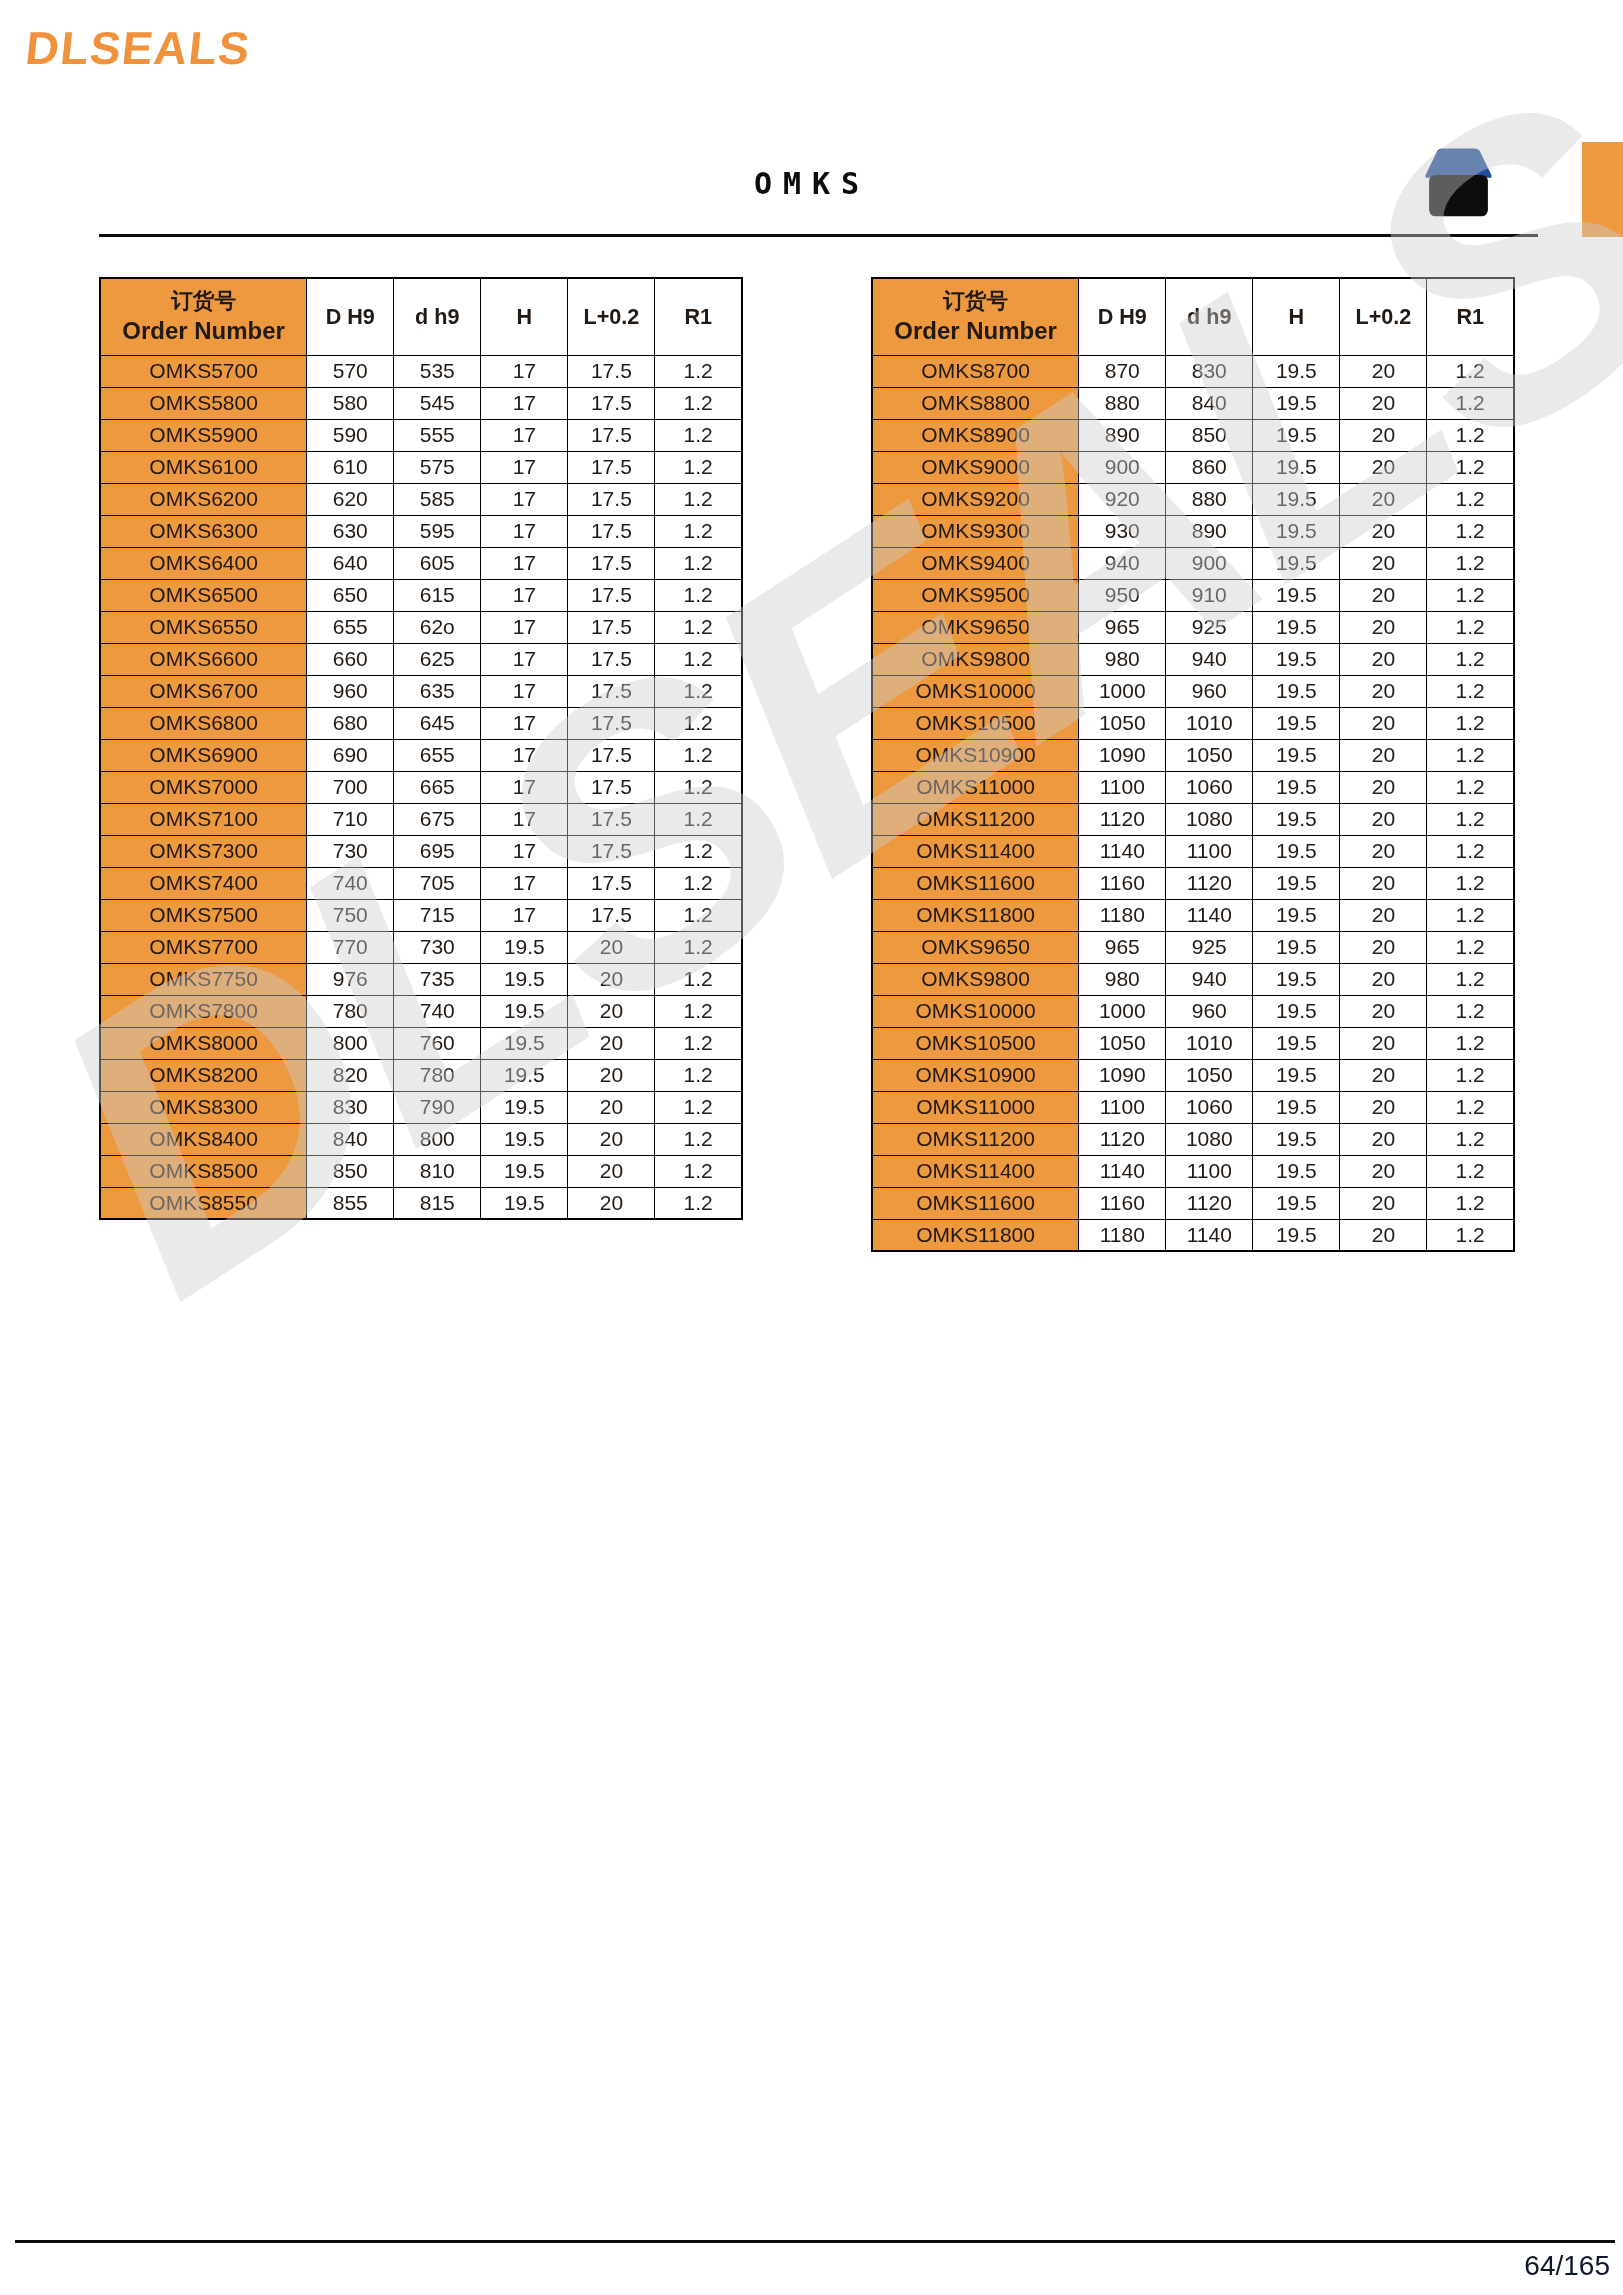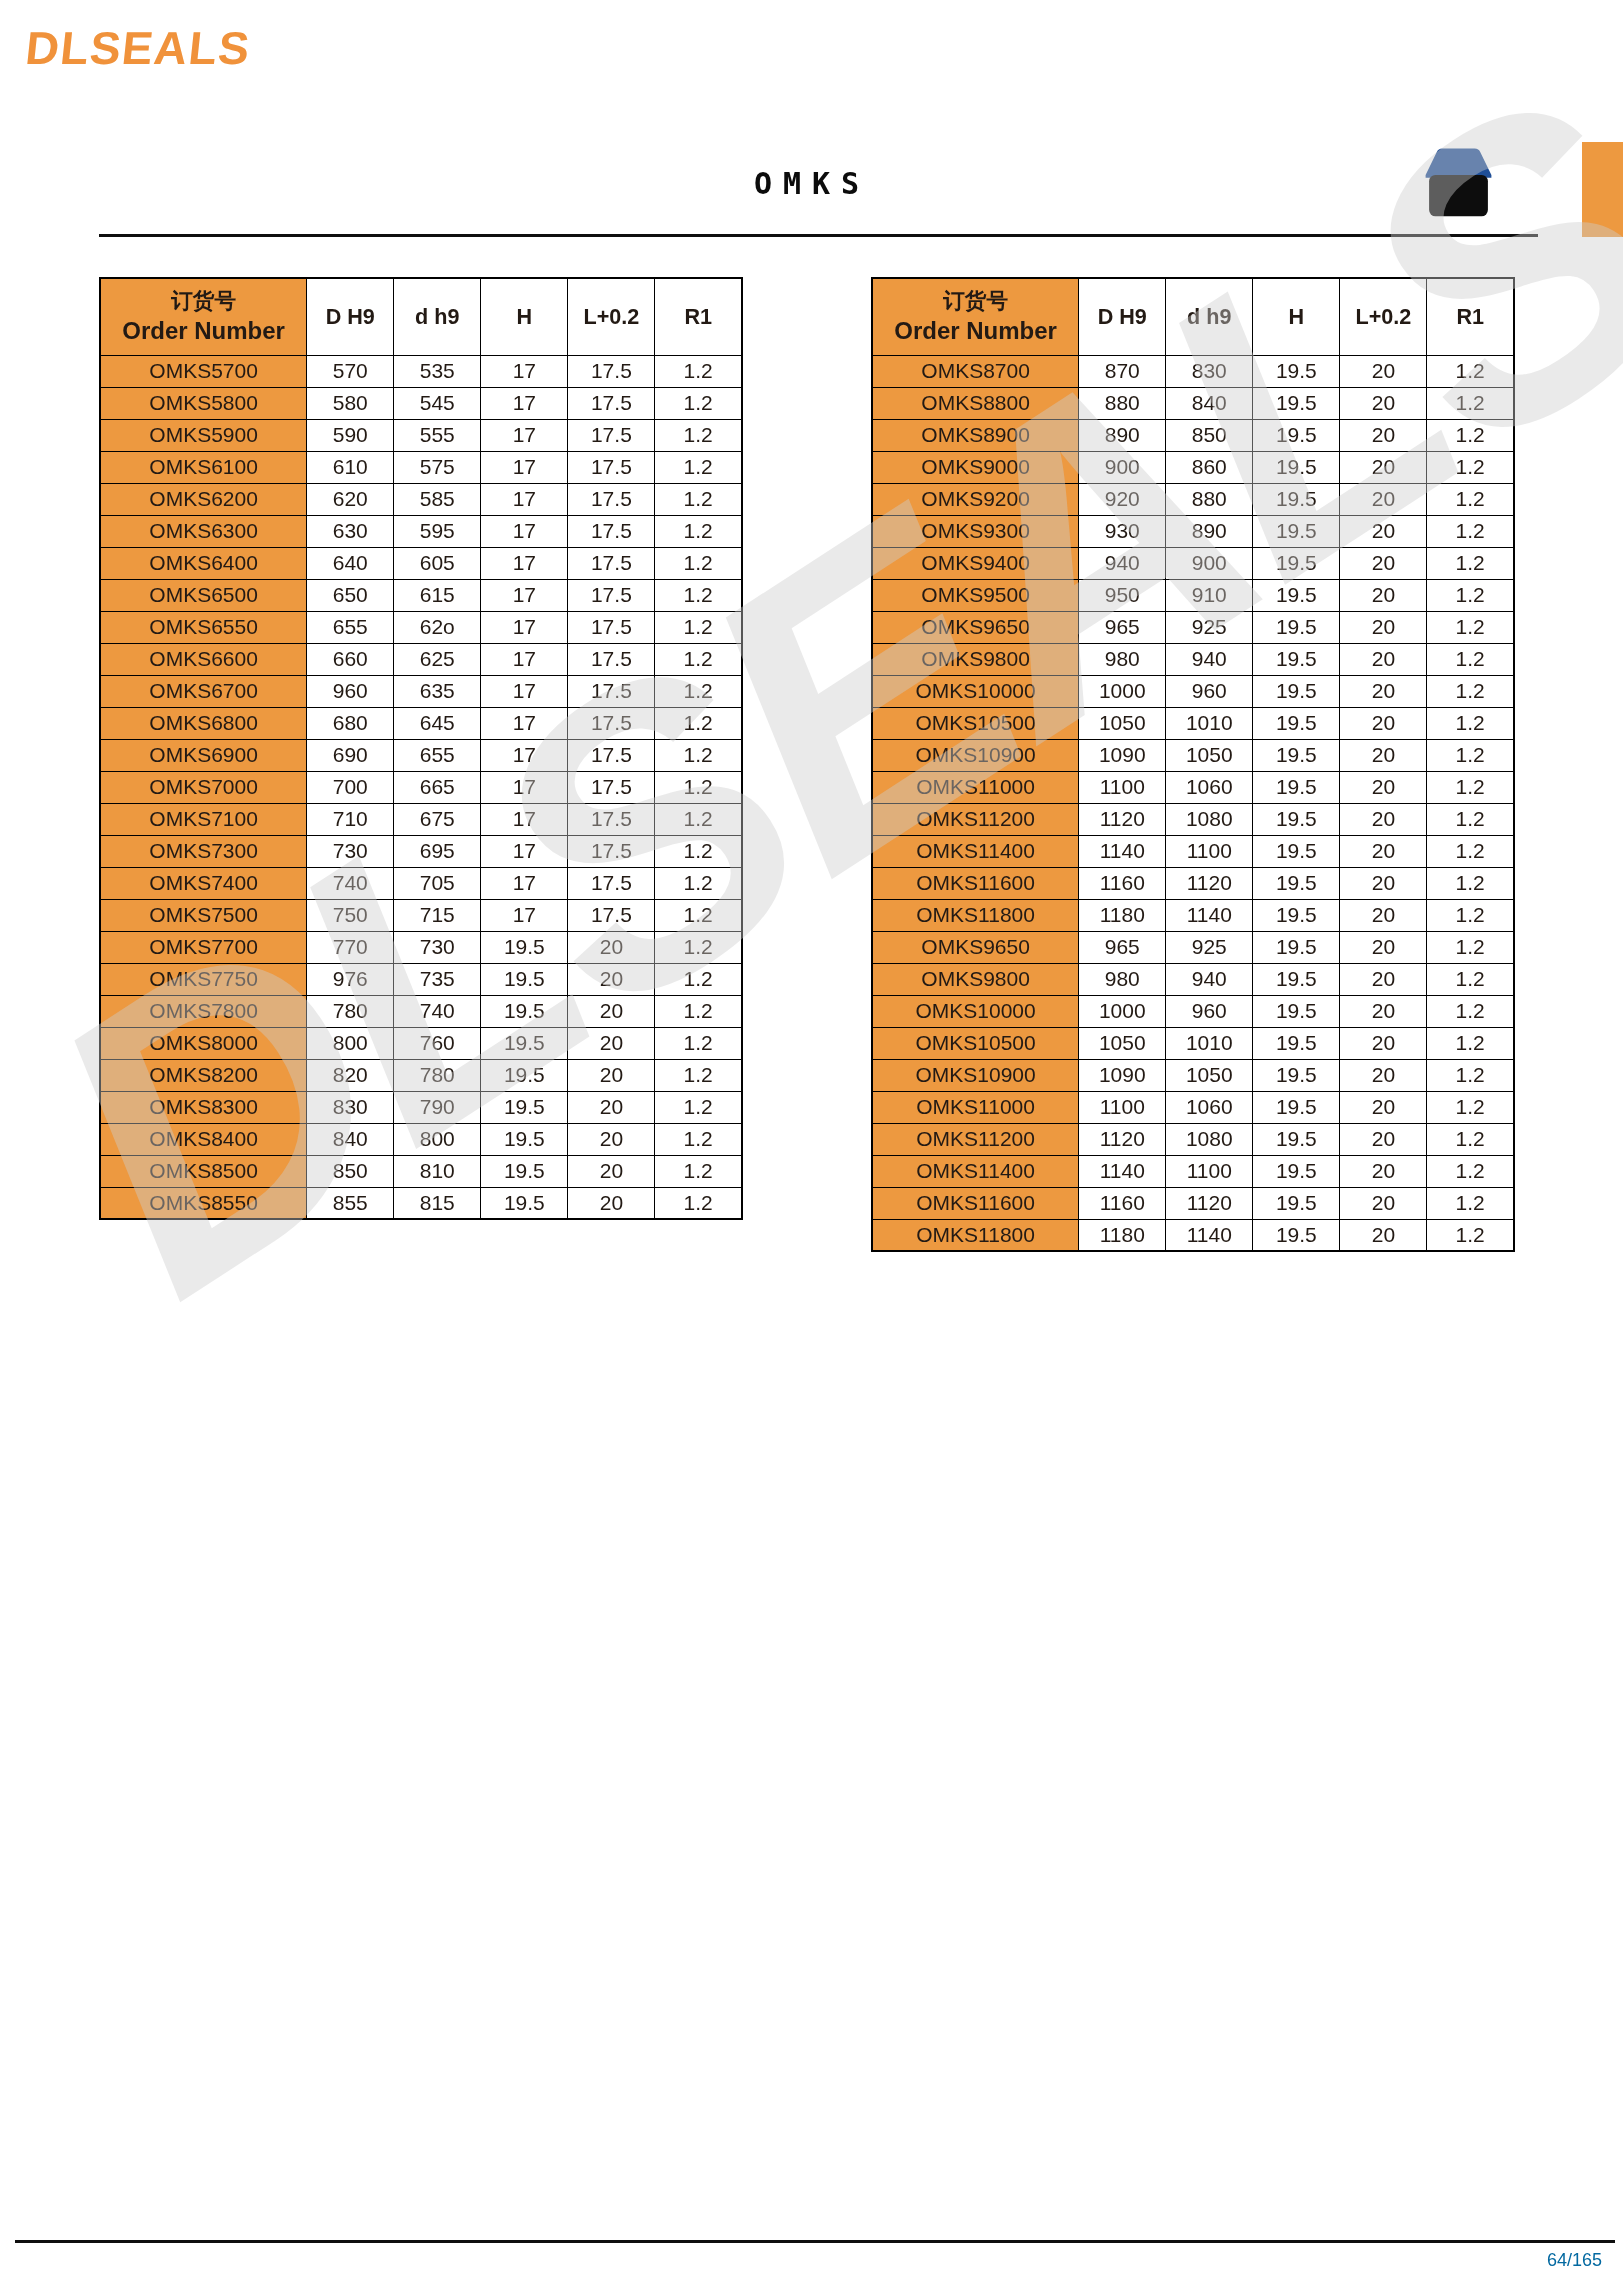--- a/index.html
+++ b/index.html
@@ -74,22 +74,22 @@
   .tbl td{font-size:21px;font-weight:400;background:#fff;}
   .tbl td.col0{background:#ED9940;font-size:21px;}
   .hdr-cn{font-size:21.6px;line-height:1.35;}
   .hdr-en{font-size:24px;line-height:1.35;}
   
   .footer-rule{
     position:absolute;left:15.3px;top:2240px;
     width:1600px;height:2.8px;background:#0e0e0e;
   }
   .page-number{
-    position:absolute;right:22px;top:2250px;
-    font-size:18px;color:#0369a1;
+    position:absolute;right:14px;top:2250px;
+    font-size:28px;color:#0f172a;
   }
 </style>
 </head>
 <body>
 
 <div class="page">
 
   <div class="logo">DLSEALS</div>
 
   <div class="title">OMKS</div>

